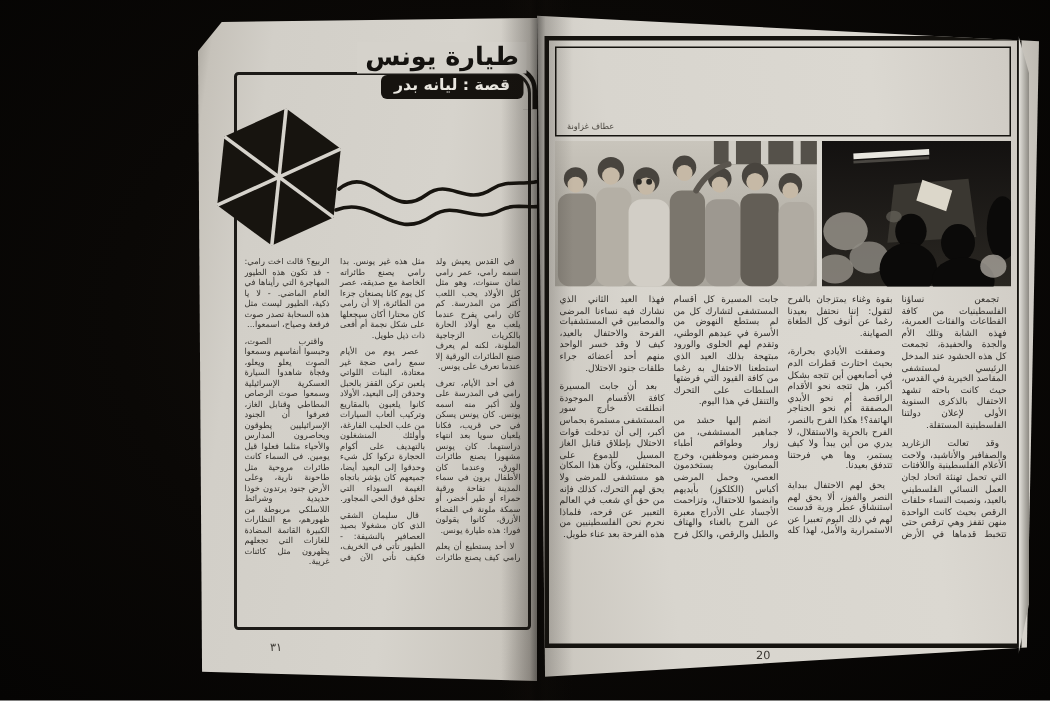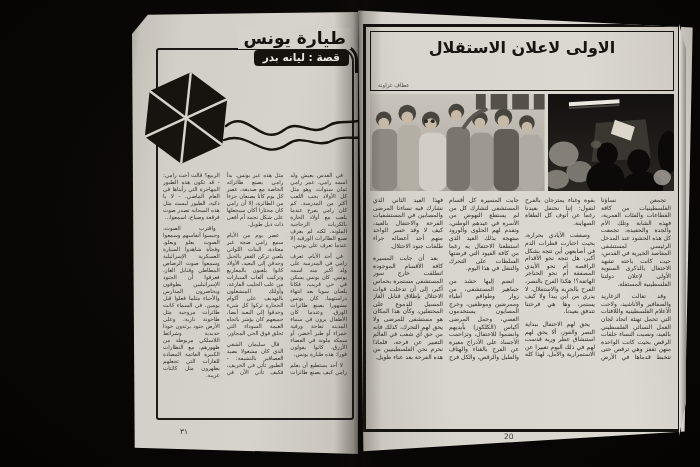--- a/index.html
+++ b/index.html
@@ -128,21 +128,20 @@
       </div>
     </div>
 
     <div class="pageno pageno-left">٣١</div>
   </div>
 
   <div class="page page-right">
     <div class="rp-frame">
 
       <div class="rp-headbox">
-        <div class="rp-h1">الاولى لاعلان الاستقلال</div>
         <div class="rp-byline">عطاف غزاونة</div>
       </div>
 
       <div class="rp-photos">
 
         <svg class="photo photo-a" viewBox="0 0 178 100" preserveAspectRatio="none">
           <defs>
             <linearGradient id="pa" x1="0" y1="0" x2="0" y2="1">
               <stop offset="0" stop-color="#c9c5bc"></stop>
                 <stop offset="1" stop-color="#a8a49b"></stop>

